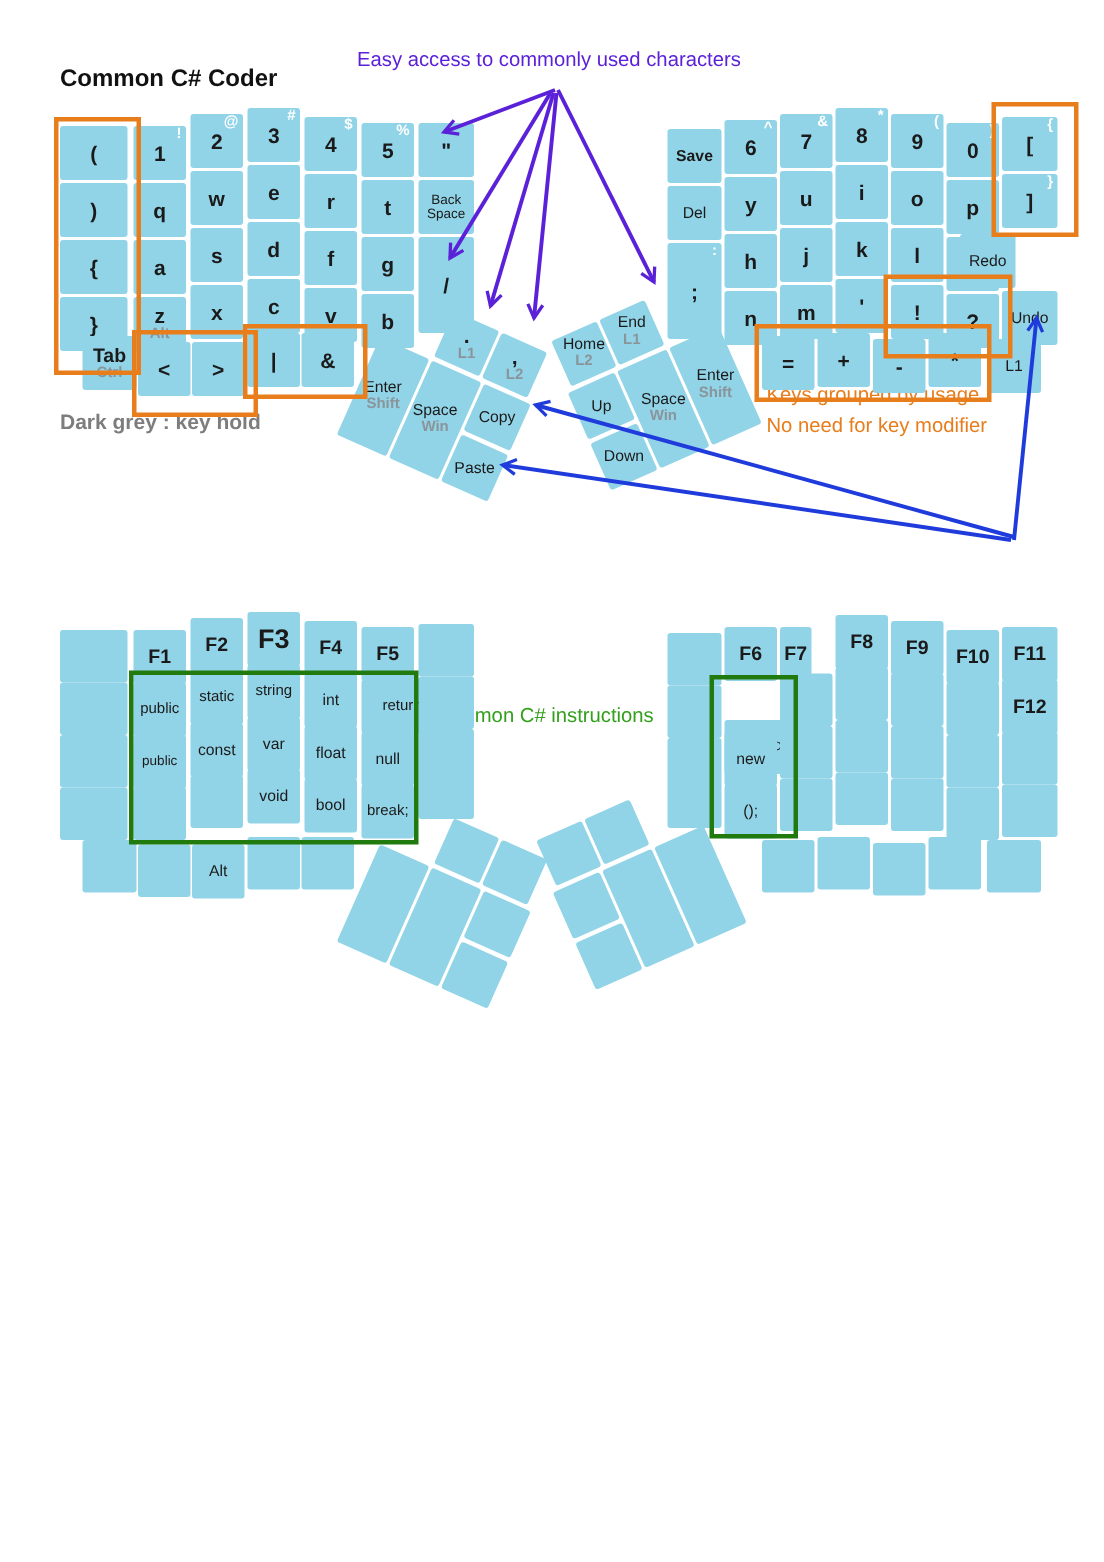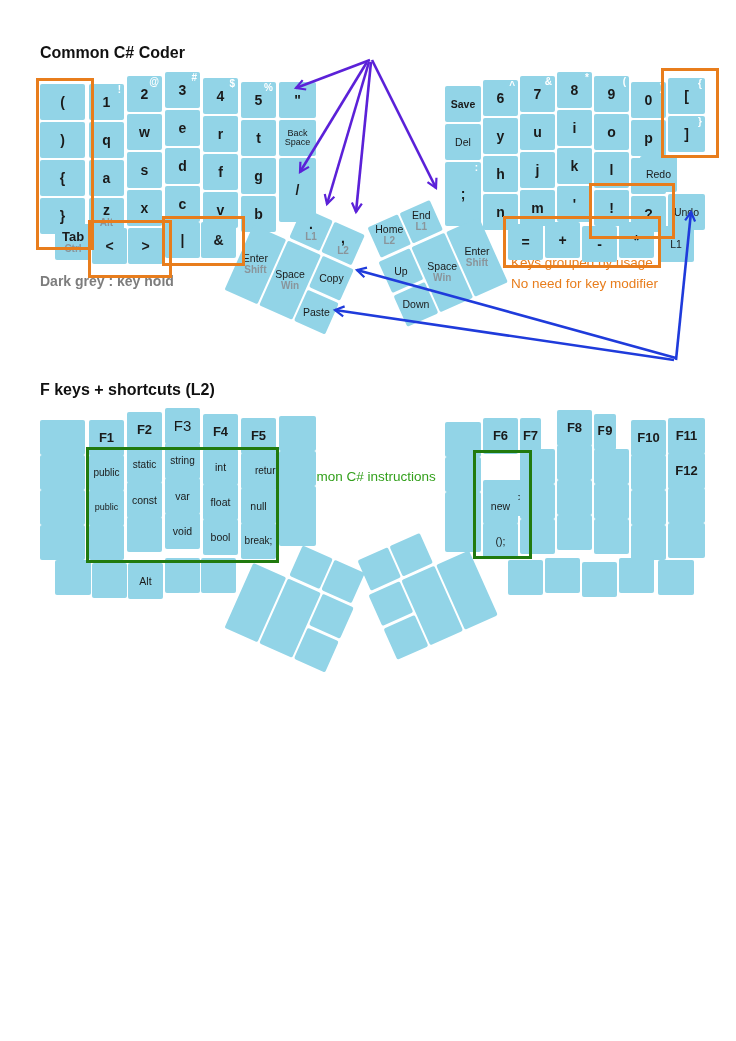--- a/index.html
+++ b/index.html
@@ -31,24 +31,24 @@
   .t-grouped2{left:511px;top:276px;font-size:13.5px;color:var(--orange,#e87d1c);}
   .t-onekey{left:482px;top:361px;font-size:13.5px;color:var(--blue,#1f3bdb);}
   .t-l2title{left:40px;top:381px;font-size:16px;font-weight:bold;color:#111;}
   .t-commoncs{left:288px;top:469px;font-size:13.5px;color:var(--greentext,#33a01c);}
 </style>
 </head>
 <body>
 
 <div id="canvas">
   <div class="ann t-title">Common C# Coder</div>
+  <div class="ann t-easy">Easy access to commonly used characters</div>
   <div class="ann t-darkgrey">Dark grey : key hold</div>
   <div class="ann t-grouped1">Keys grouped by usage</div>
   <div class="ann t-grouped2">No need for key modifier</div>
-  <div class="ann t-l2title">F keys + shortcuts (L2)</div>
   <div class="ann t-commoncs">Common C# instructions</div>
 
   <div id="keys">
       <div class="key" style="left: 40px; top: 84px; width: 45px; height: 36px;">
         <div class="klabel">
           <span style="font-size: 14px; font-weight: 700;">(</span>
         </div>
       </div>
       <div class="key" style="left: 40px; top: 122px; width: 45px; height: 36px;">
         <div class="klabel">
@@ -483,21 +483,21 @@
         </div>
       </div>
       <div class="key" style="left: 127px; top: 482px; width: 35px; height: 36px;">
         <div class="klabel">
           <span style="font-size: 10.5px; font-weight: 400;">const</span>
         </div>
       </div>
       <div class="key" style="left: 127px; top: 517px; width: 35px; height: 35px;"></div>
       <div class="key" style="left: 165px; top: 408px; width: 35px; height: 36px;">
         <div class="klabel">
-          <span style="font-size: 15px; font-weight: 400;">F3</span>
+          <span style="font-size: 18px; font-weight: 700;">F3</span>
         </div>
       </div>
       <div class="key" style="left: 165px; top: 443px; width: 35px; height: 36px;">
         <div class="klabel">
           <span style="font-size: 10px; font-weight: 400;">string</span>
         </div>
       </div>
       <div class="key" style="left: 165px; top: 478px; width: 35px; height: 36px;">
         <div class="klabel">
           <span style="font-size: 10.5px; font-weight: 400;">var</span>
@@ -592,21 +592,21 @@
       <div class="key" style="left: 520px; top: 484px; width: 35px; height: 35px;"></div>
       <div class="key" style="left: 520px; top: 519px; width: 35px; height: 35px;"></div>
       <div class="key" style="left: 557px; top: 410px; width: 35px; height: 36px;">
         <div class="klabel">
           <span style="font-size: 13px; font-weight: 700;">F8</span>
         </div>
       </div>
       <div class="key" style="left: 557px; top: 445px; width: 35px; height: 35px;"></div>
       <div class="key" style="left: 557px; top: 480px; width: 35px; height: 35px;"></div>
       <div class="key" style="left: 557px; top: 515px; width: 35px; height: 35px;"></div>
-      <div class="key" style="left: 594px; top: 414px; width: 22px; height: 36px; font-family: Liberation Mono, monospace;">
+      <div class="key" style="left: 594px; top: 414px; width: 35px; height: 36px;">
         <div class="klabel">
           <span style="font-size: 13px; font-weight: 700;">F9</span>
         </div>
       </div>
       <div class="key" style="left: 594px; top: 449px; width: 35px; height: 35px;"></div>
       <div class="key" style="left: 594px; top: 484px; width: 35px; height: 35px;"></div>
       <div class="key" style="left: 594px; top: 519px; width: 35px; height: 35px;"></div>
       <div class="key" style="left: 631px; top: 420px; width: 35px; height: 36px;">
         <div class="klabel">
           <span style="font-size: 13px; font-weight: 700;">F10</span>

